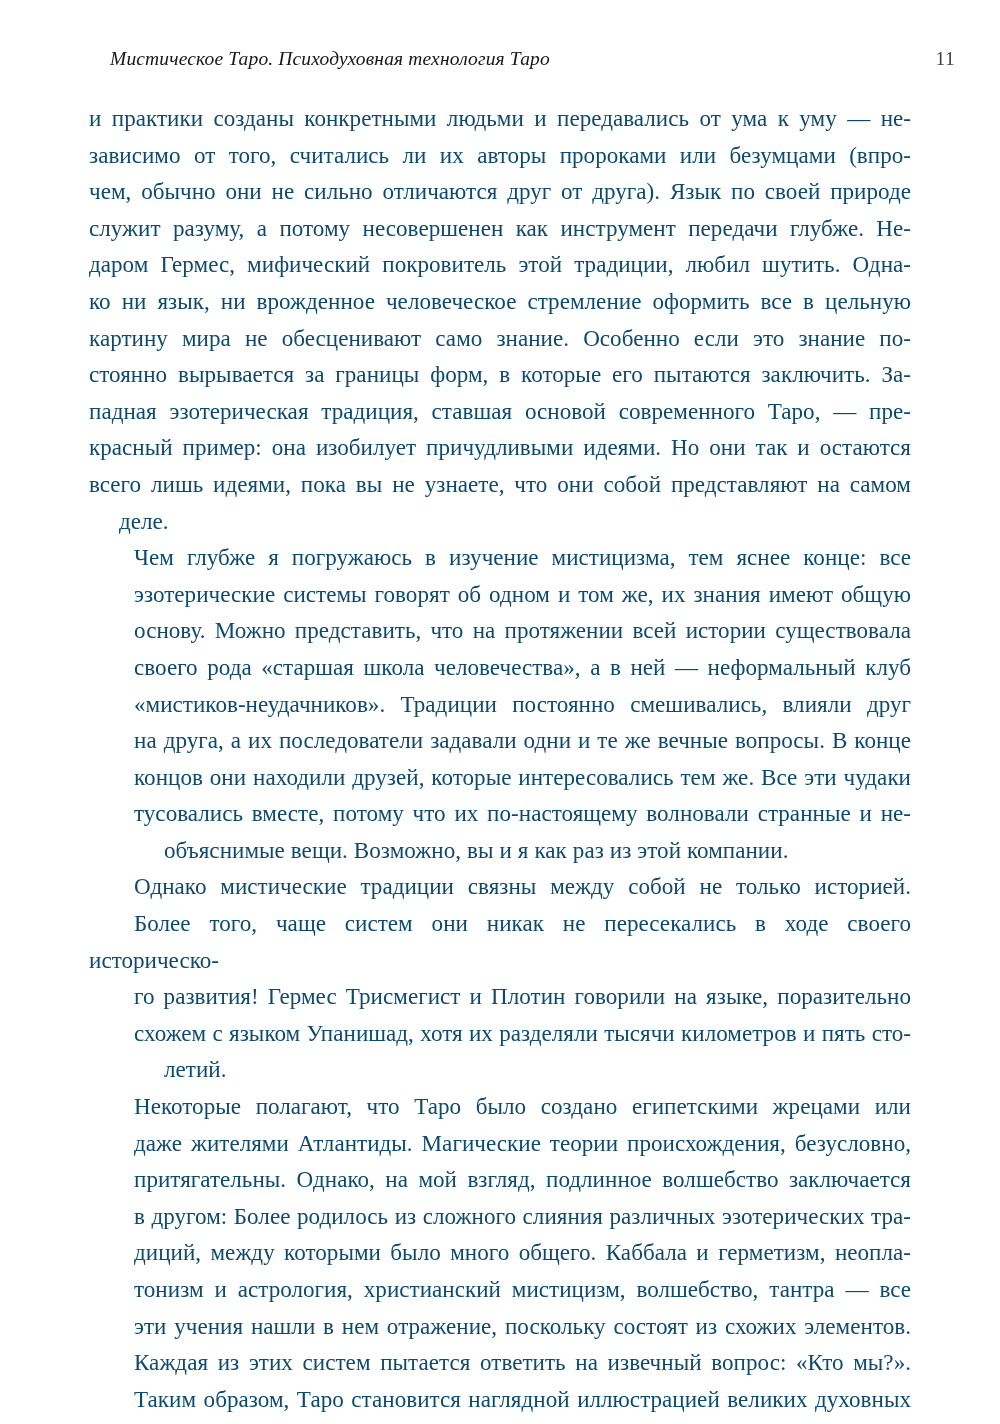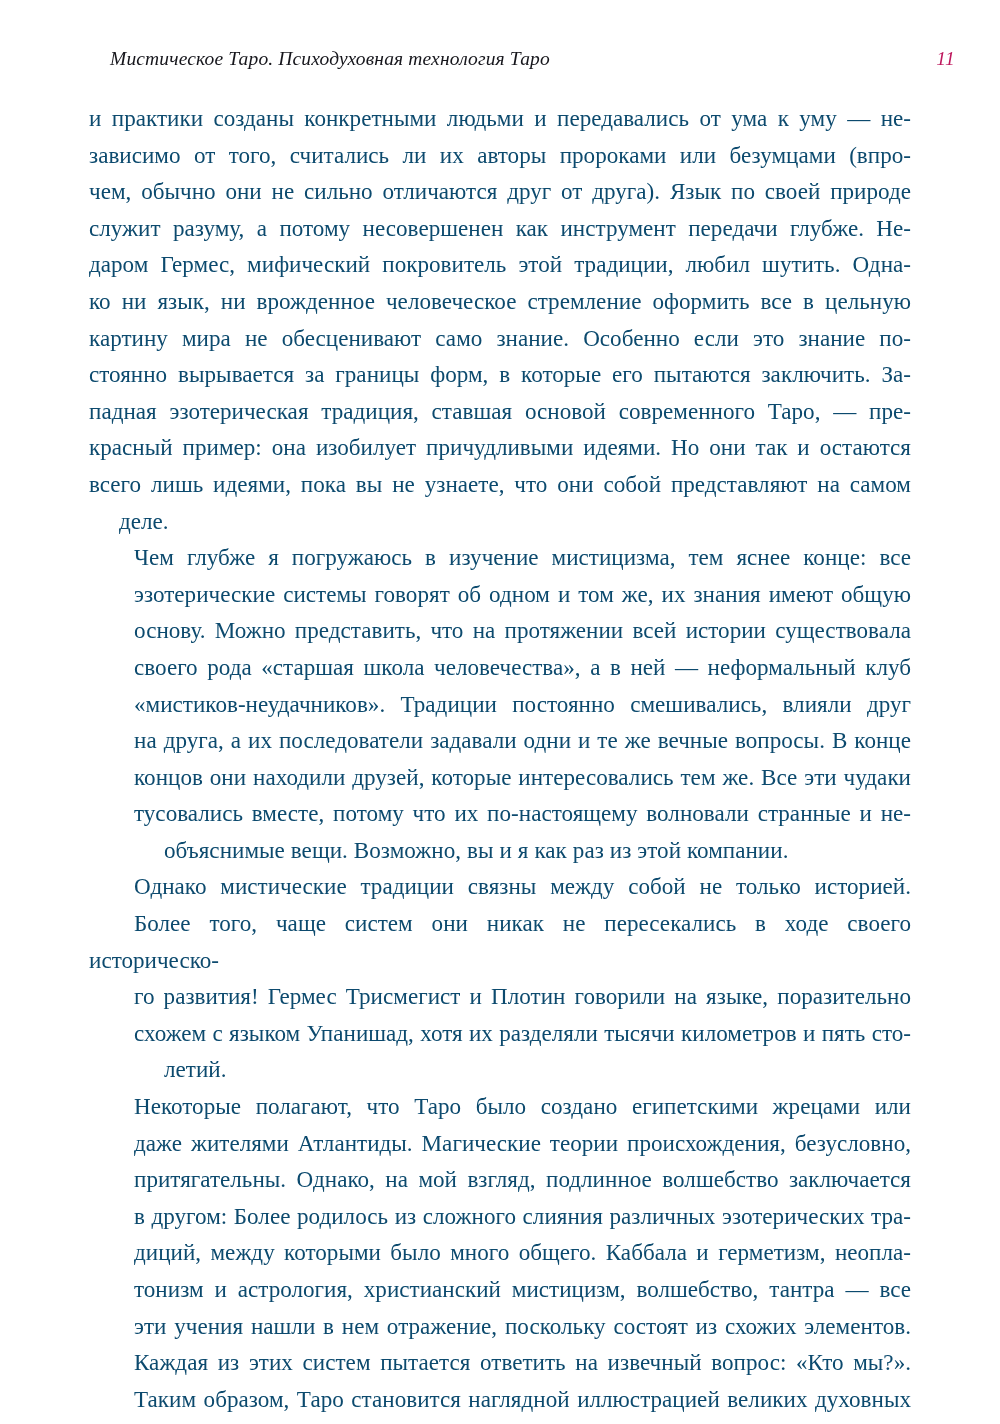--- a/index.html
+++ b/index.html
@@ -36,23 +36,22 @@
 
   .running-head-title {
     font-style: italic;
     font-size: 19.5px;
     letter-spacing: 0.15px;
     color: #16161c;
     white-space: nowrap;
   }
 
   .running-head-folio {
-    font-style: italic;
     font-size: 19.5px;
-    color: #be185d;
+    color: #404040;
     letter-spacing: 0.3px;
   }
 
   
   .text-block {
     position: absolute;
     top: 100px;
     left: 89px;
     width: 822px;
   }

